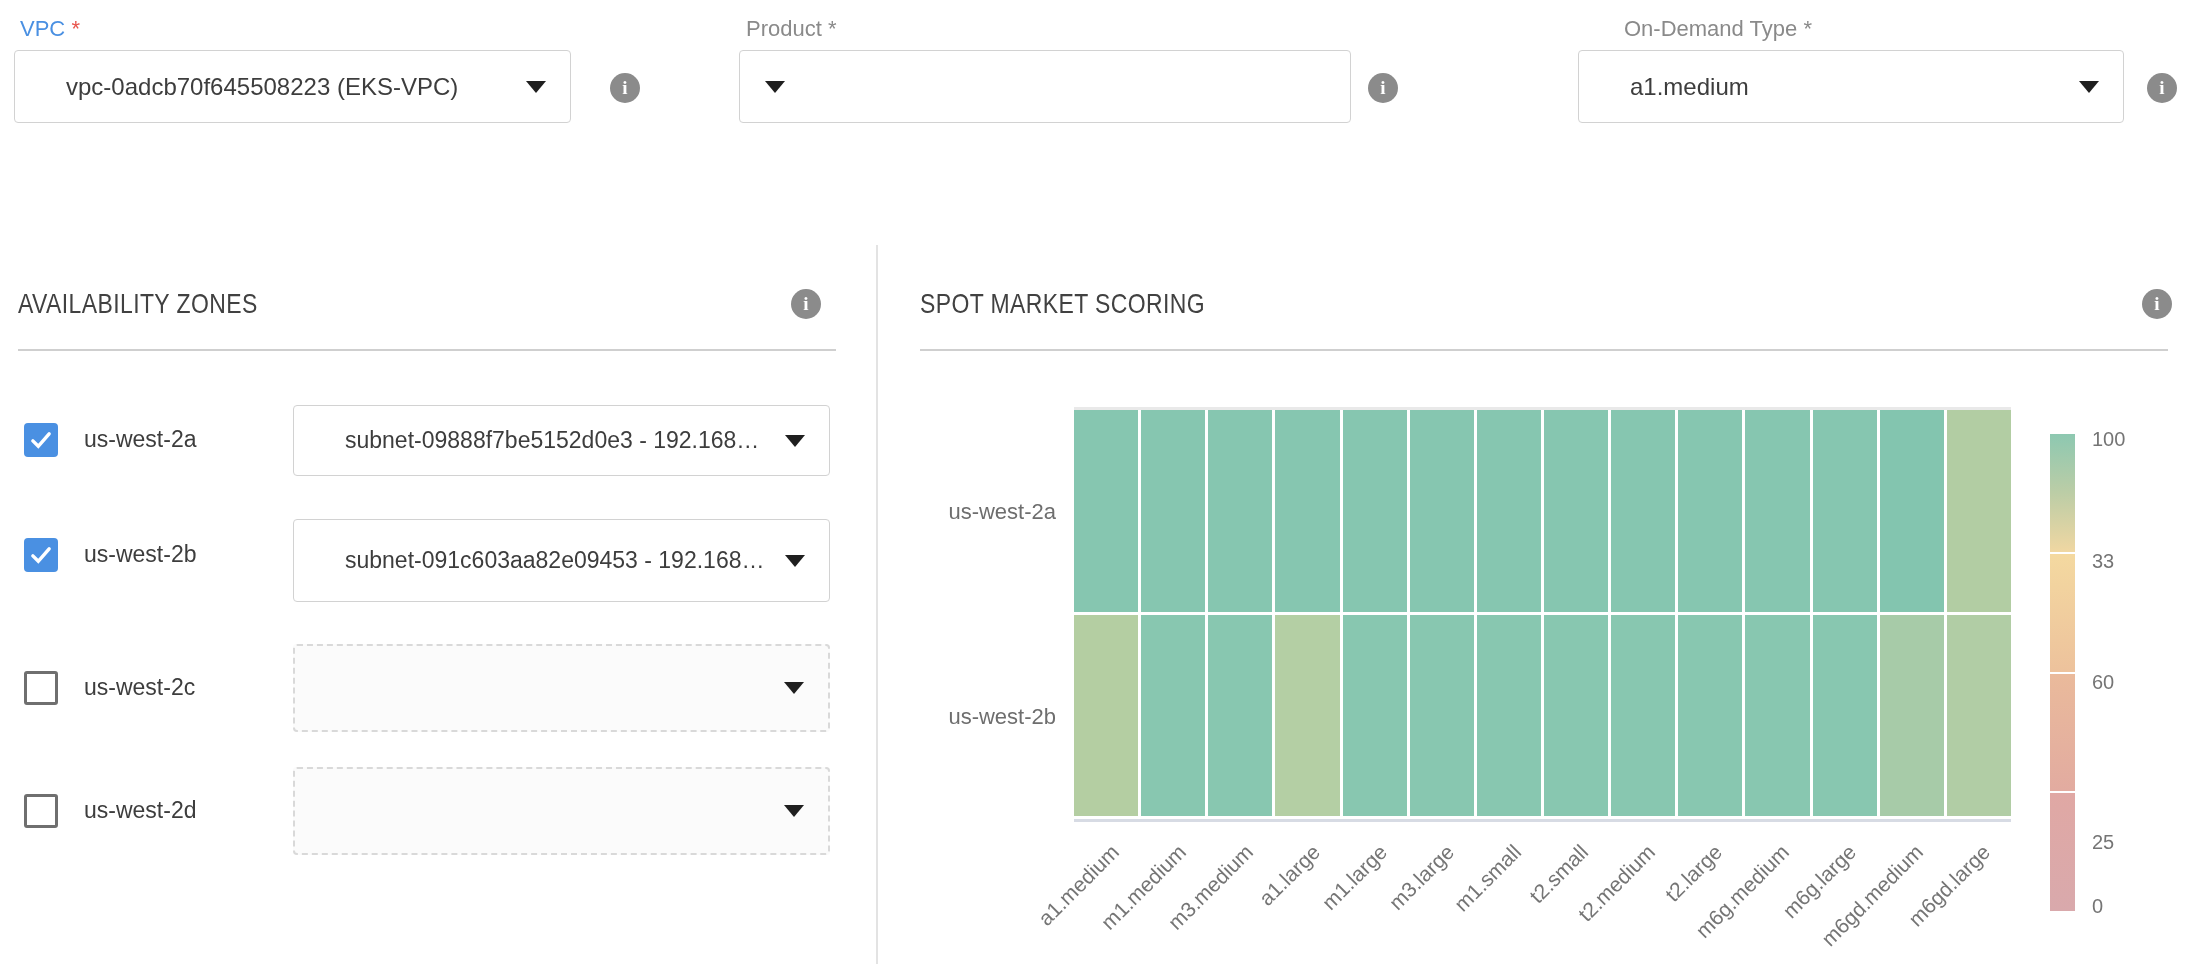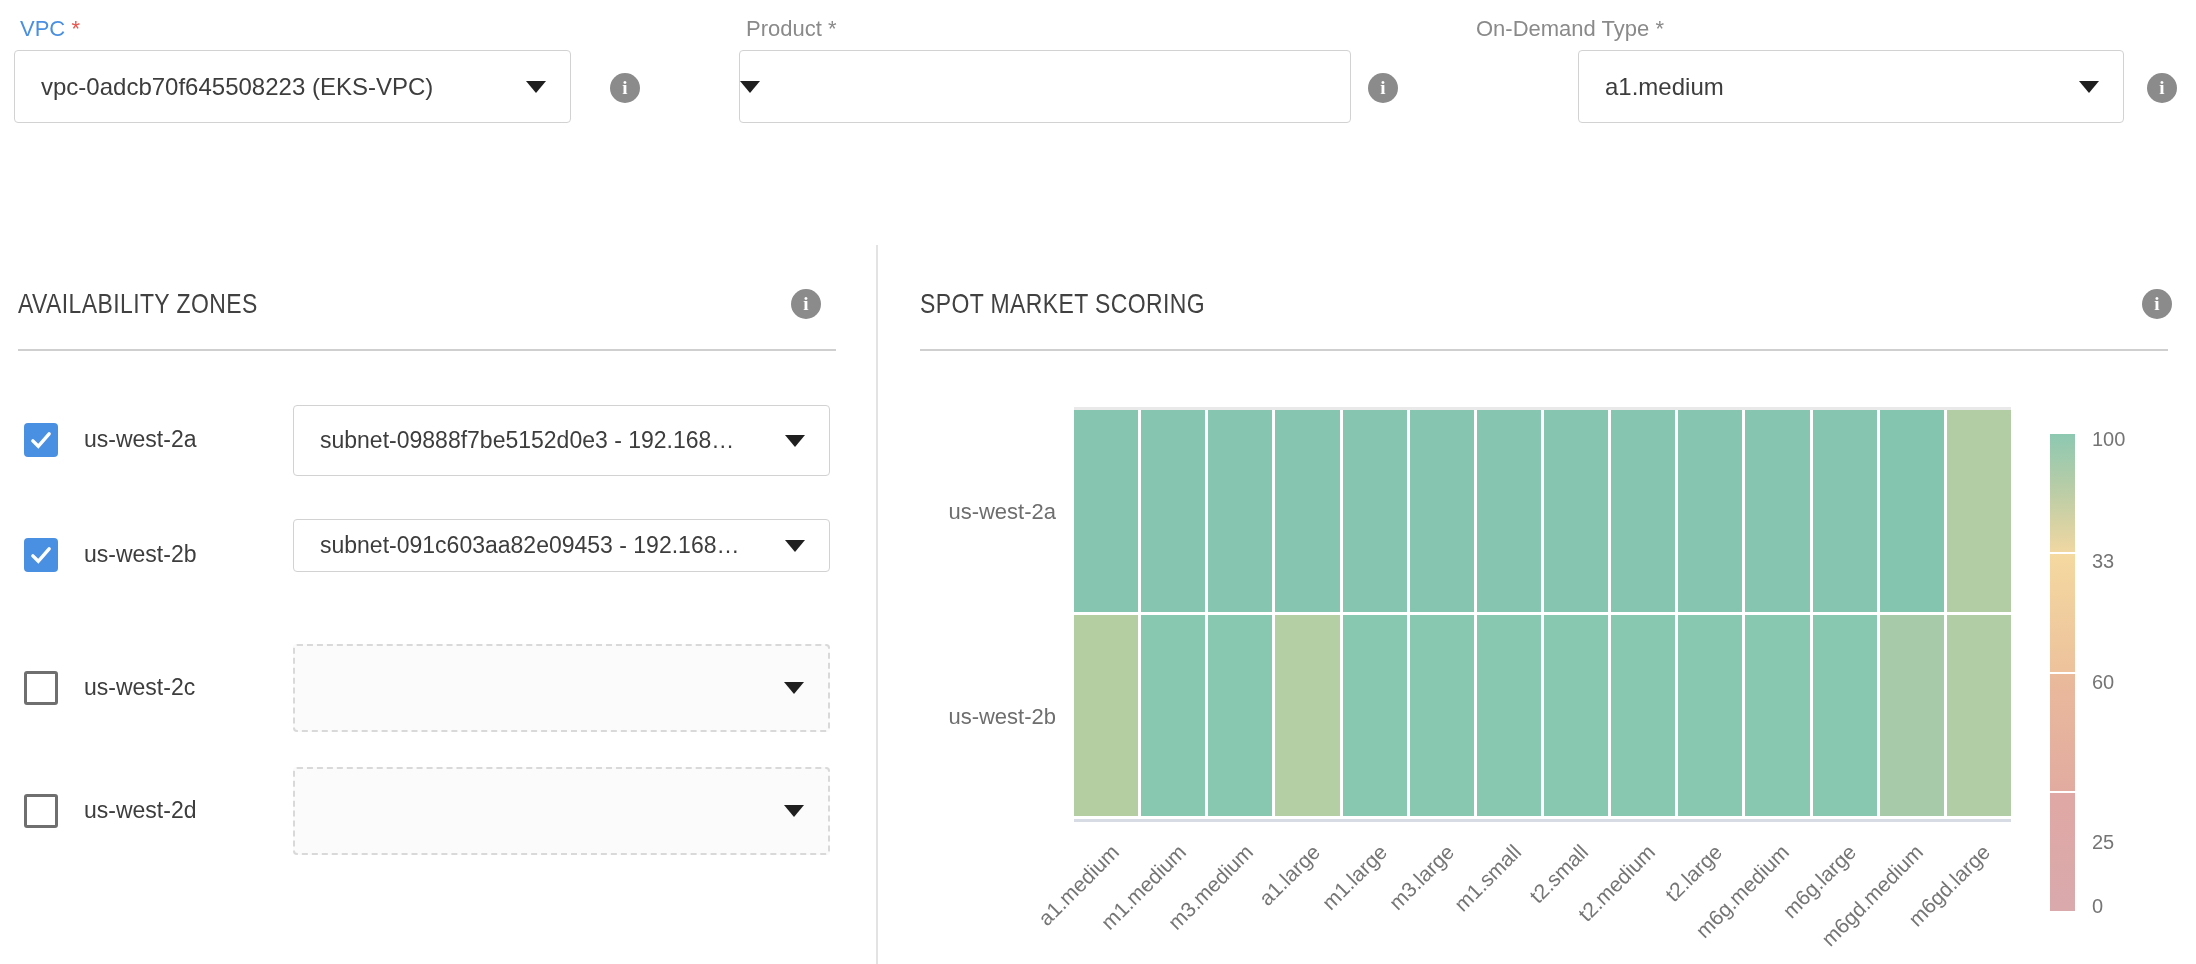--- a/index.html
+++ b/index.html
@@ -7,21 +7,21 @@
     width:2196px;height:964px;position:relative;background:#ffffff;
     font-family:"Liberation Sans", sans-serif;overflow:hidden;color:#3f3f3f;
   }
   
   .field-label{position:absolute;font-size:22px;color:#8a8a8a;white-space:nowrap;}
   .field-label .lab-blue{color:#4a90e2;}
   .field-label .ast-red{color:#e8554d;}
   .field-label .ast-gray{color:#8a8a8a;}
   .select-box{
     position:absolute;background:#fff;border:1px solid #d2d2d2;border-radius:4px;
-    display:flex;align-items:center;box-sizing:border-box;
+    display:flex;align-items:center;box-sizing:border-box;padding-left:25px;
   }
   .select-box .sel-text{
     font-size:24px;color:#3d3d3d;padding-left:26px;white-space:nowrap;
     overflow:hidden;text-overflow:ellipsis;flex:1;
   }
   .caret{
     width:0;height:0;border-left:10px solid transparent;border-right:10px solid transparent;
     border-top:12px solid #1f1f1f;margin-right:24px;flex:none;
   }
   .select-box.disabled{
@@ -76,21 +76,21 @@
   <div class="caret"></div>
 </div>
 <div class="info-icon" style="left:610px;top:73px;">i</div>
 
 <div class="field-label" style="left:746px;top:16px;"><span>Product</span> <span class="ast-gray">*</span></div>
 <div class="select-box" style="left:739px;top:50px;width:612px;height:73px;">
   <div class="caret"></div>
 </div>
 <div class="info-icon" style="left:1368px;top:73px;">i</div>
 
-<div class="field-label" style="left:1476px;top:16px;"><span>On-Demand Type</span> <span class="ast-gray">*</span></div>
+<div class="field-label" style="left:1624px;top:16px;"><span>On-Demand Type</span> <span class="ast-gray">*</span></div>
 <div class="select-box" style="left:1578px;top:50px;width:546px;height:73px;">
   <div class="sel-text">a1.medium</div>
   <div class="caret"></div>
 </div>
 <div class="info-icon" style="left:2147px;top:73px;">i</div>
 
 <div class="v-rule" style="left:876px;top:245px;height:719px;"></div>
 
 <div class="section-title" style="left:18px;top:288px;"><span>AVAILABILITY ZONES</span></div>
 <div class="info-icon" style="left:791px;top:289px;">i</div>
@@ -106,21 +106,21 @@
   <div class="sel-text">subnet-09888f7be5152d0e3 - 192.168…</div>
   <div class="caret"></div>
 </div>
 
 <div class="checkbox checked" style="left:24px;top:538px;">
   <svg width="26" height="26" viewBox="0 0 24 24">
       <path d="M4.5 12.8l5 5 10-11.5" stroke="#ffffff" stroke-width="3.2" fill="none" stroke-linecap="round"></path>
     </svg>
 </div>
 <div class="az-label" style="left:84px;top:541px;">us-west-2b</div>
-<div class="select-box az-select" style="left:293px;top:519px;width:537px;height:53px;">
+<div class="select-box az-select" style="left:293px;top:519px;width:537px;height:83px;">
   <div class="sel-text">subnet-091c603aa82e09453 - 192.168…</div>
   <div class="caret"></div>
 </div>
 
 <div class="checkbox unchecked" style="left:24px;top:671px;"></div>
 <div class="az-label" style="left:84px;top:674px;">us-west-2c</div>
 <div class="select-box az-select disabled" style="left:293px;top:644px;width:537px;height:88px;">
   <div class="caret"></div>
 </div>
 

